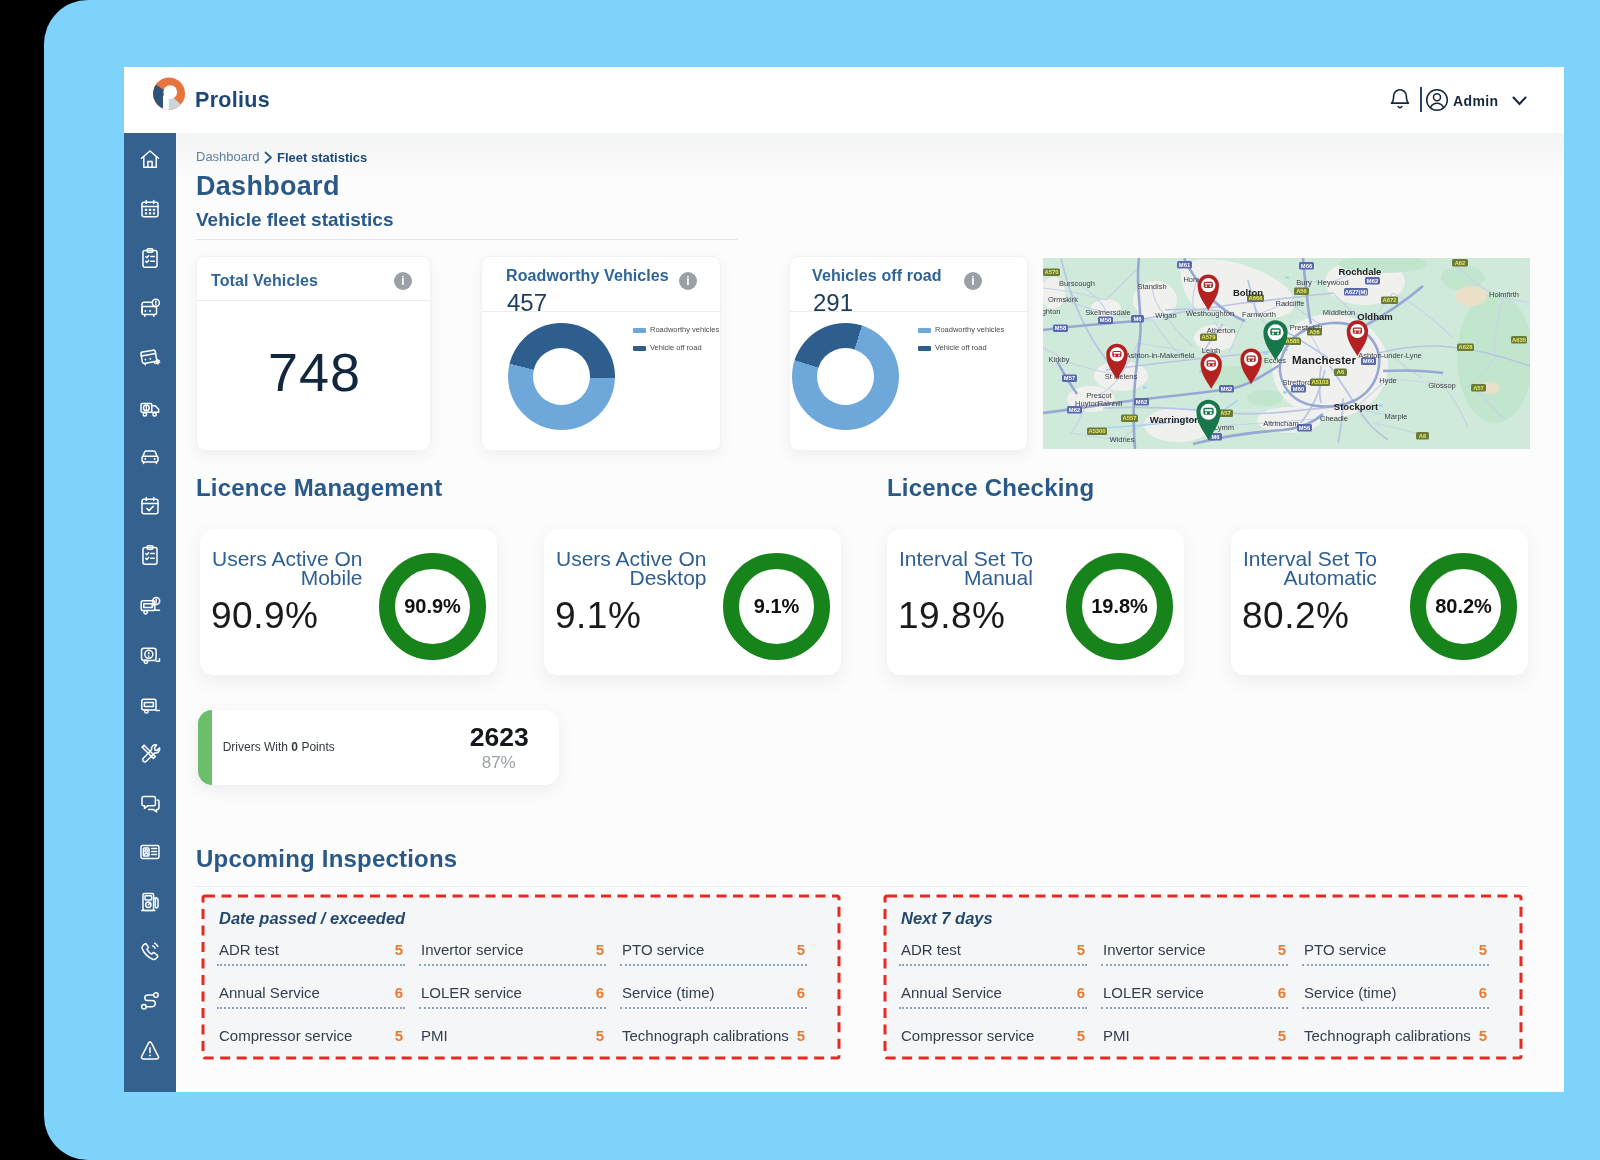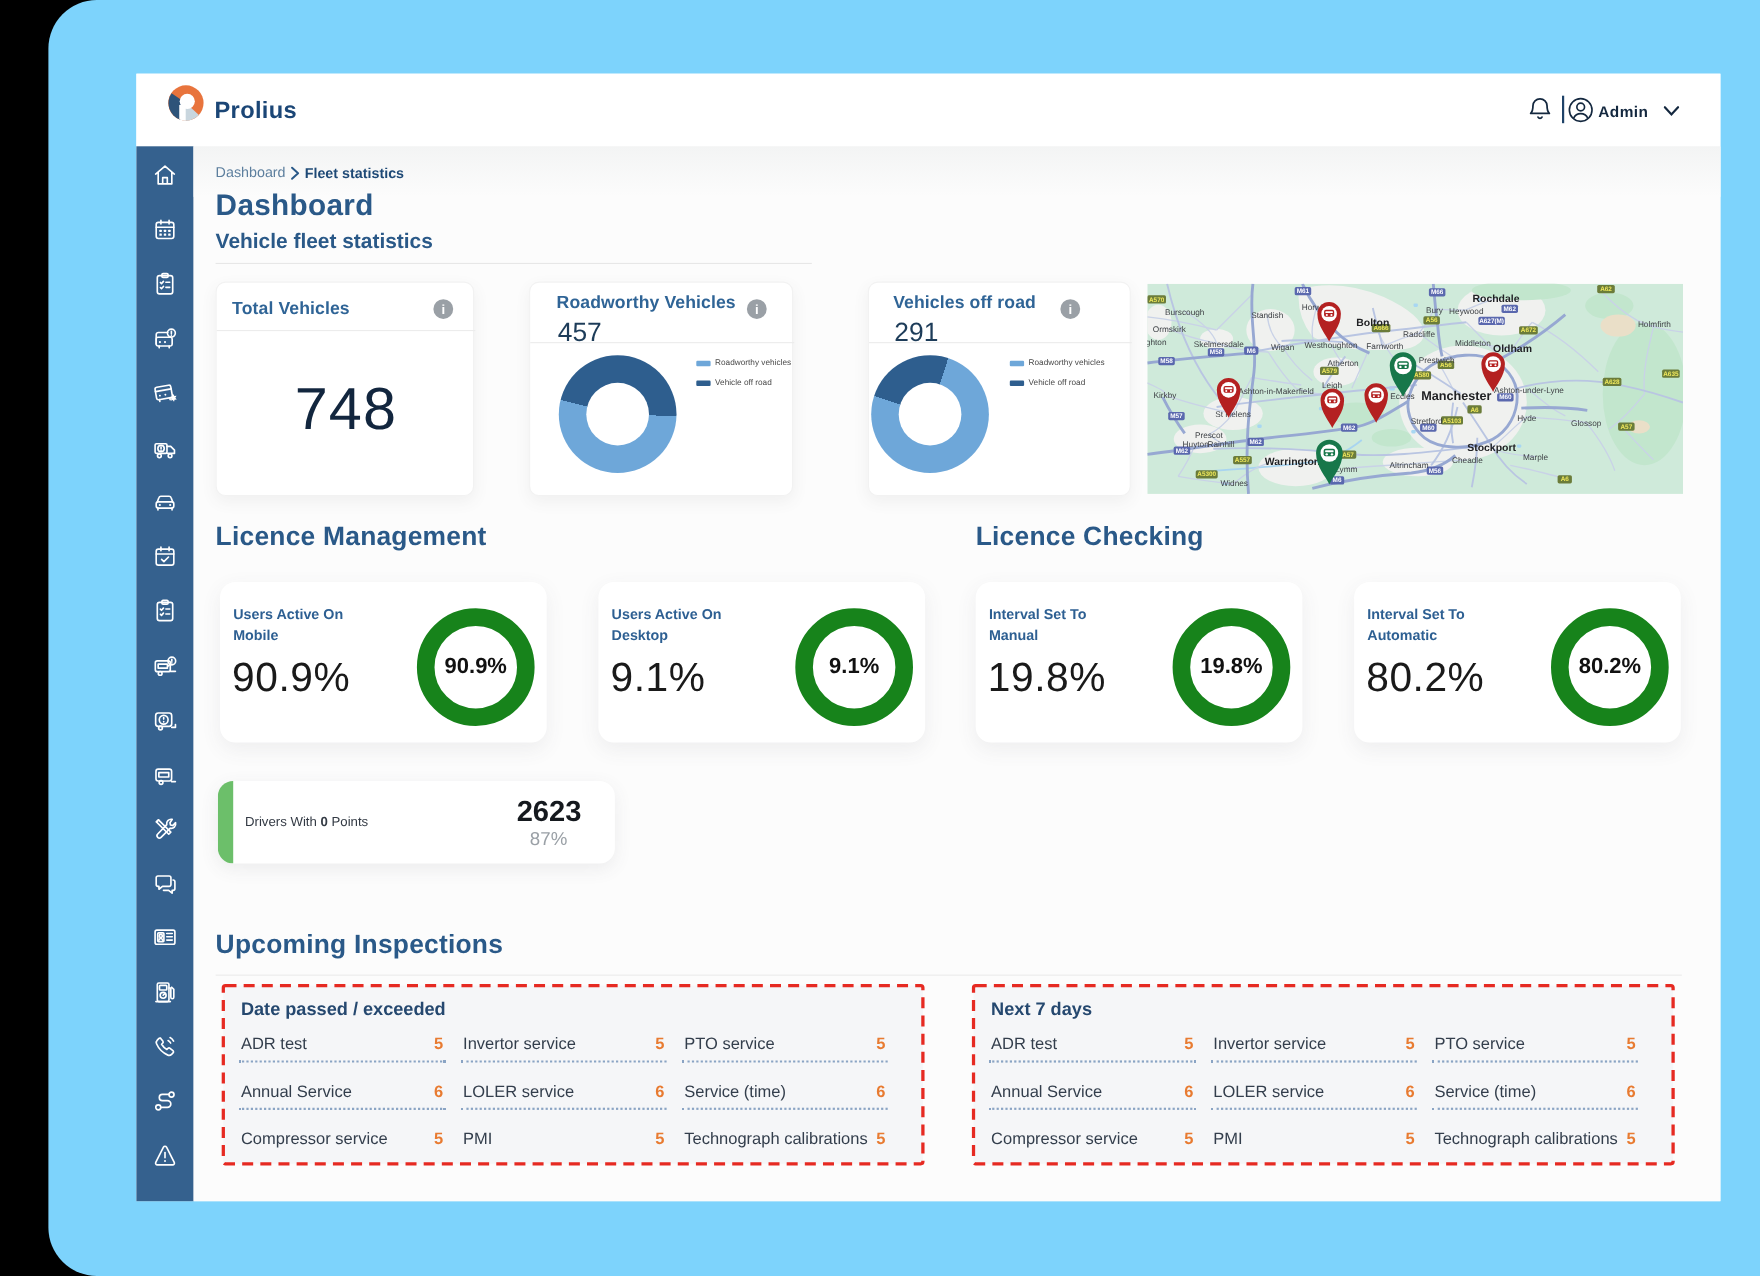--- a/index.html
+++ b/index.html
@@ -6,33 +6,33 @@
 .app{position:absolute;left:80px;top:67px;width:1440px;height:1025px;background:#fff;}
 .hdr{position:absolute;left:0;top:0;width:1440px;height:66px;background:#fff;}
 .side{position:absolute;left:0;top:66px;width:52px;height:959px;background:#35618e;}
 .main{position:absolute;left:52px;top:66px;width:1388px;height:959px;background:#fcfcfc;}
 .main:before{content:"";position:absolute;left:0;top:0;right:0;height:46px;background:linear-gradient(#f3f4f4,#fcfcfc);}
 .ic{position:absolute;left:14px;width:24px;height:24px;}
 .card{position:absolute;background:#fff;border:1px solid #f2f2f2;border-radius:9px;box-shadow:0 5px 14px rgba(80,80,90,.07);}
 .ctitle{color:#2f6496;font-size:16px;font-weight:600;letter-spacing:.1px;}
 .info{position:absolute;width:18px;height:18px;border-radius:50%;background:#9aa0a6;color:#fff;font-size:12px;font-weight:700;text-align:center;line-height:18px;}
 .lcard{position:absolute;background:#fff;border-radius:14px;box-shadow:0 6px 18px rgba(80,80,90,.08);width:297px;height:146px;}
-.ltitle{position:absolute;left:12px;top:21px;color:#2d5f92;font-size:13px;font-weight:700;line-height:18.5px;}
+.ltitle{position:absolute;left:12px;top:21px;color:#2d5f92;font-size:21px;font-weight:400;line-height:18.5px;text-align:right;}
 .lbig{position:absolute;left:11px;top:66px;color:#1a1a1a;font-size:37px;font-weight:500;letter-spacing:.5px;}
 .ring{position:absolute;left:179px;top:24px;width:107px;height:107px;border-radius:50%;border:16.5px solid #17831b;text-align:center;}
 .ring span{position:absolute;left:-16px;top:26px;width:107px;text-align:center;font-size:20px;font-weight:700;color:#111;}
 .dcard{position:absolute;height:75px;background:#fff;border-radius:14px;box-shadow:0 5px 16px rgba(80,80,90,.09);overflow:hidden;}
 .dstrip{position:absolute;left:0;top:0;width:14px;height:75px;}
 .dtext{position:absolute;top:30px;font-size:12px;color:#333a44;}
 .dnum{position:absolute;top:12px;font-size:26.5px;font-weight:600;color:#15191e;}
 .dpct{position:absolute;top:43px;font-size:17px;color:#9aa0a6;}
 .sect{position:absolute;color:#2a5988;font-size:24px;font-weight:700;letter-spacing:.2px;}
 .ibox{position:absolute;top:829px;width:636px;height:162px;background:#f5f6f8;}
 .ibox svg.bd{position:absolute;left:-2px;top:-2px;}
-.ititle{position:absolute;left:16px;top:13px;color:#25486f;font-size:16.5px;font-weight:700;}
+.ititle{position:absolute;left:16px;top:13px;color:#25486f;font-size:16.5px;font-weight:700;font-style:italic;}
 .irow{position:absolute;font-size:15px;color:#333e4c;}
 .inum{position:absolute;font-size:15px;font-weight:700;color:#e87b31;text-align:right;}
 .idot{position:absolute;height:2px;border-bottom:2px dotted #8aa4c4;}
 </style></head><body>
 <div class="canvas">
 <div class="app">
 <div class="hdr">
  <svg style="position:absolute;left:28px;top:9px" width="34" height="36" viewBox="0 0 36 36">
   <defs>
             <clipPath id="lc">

